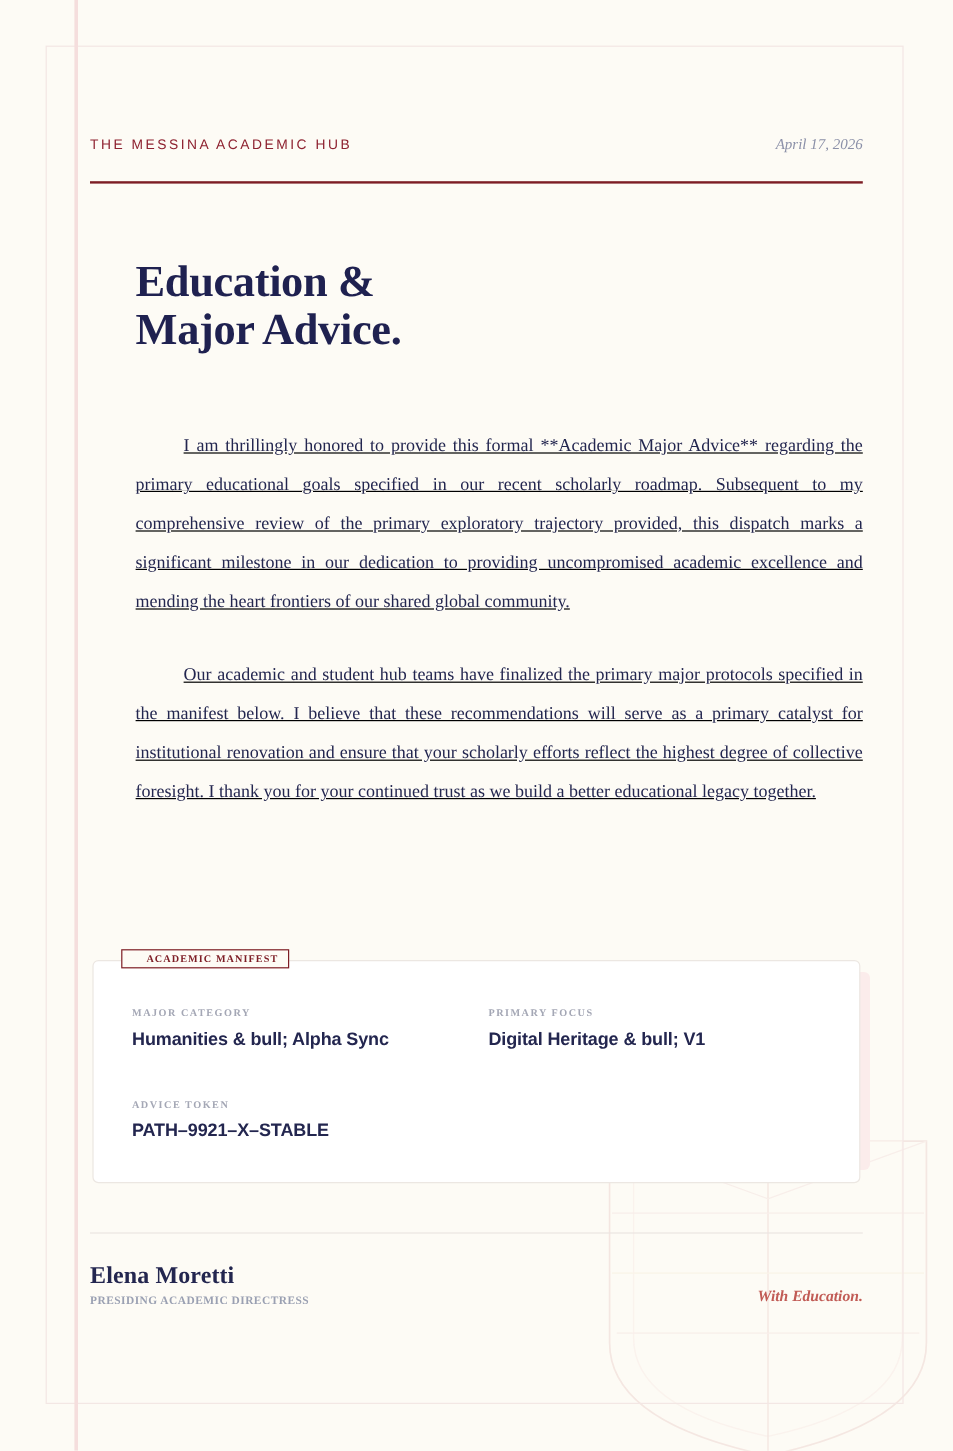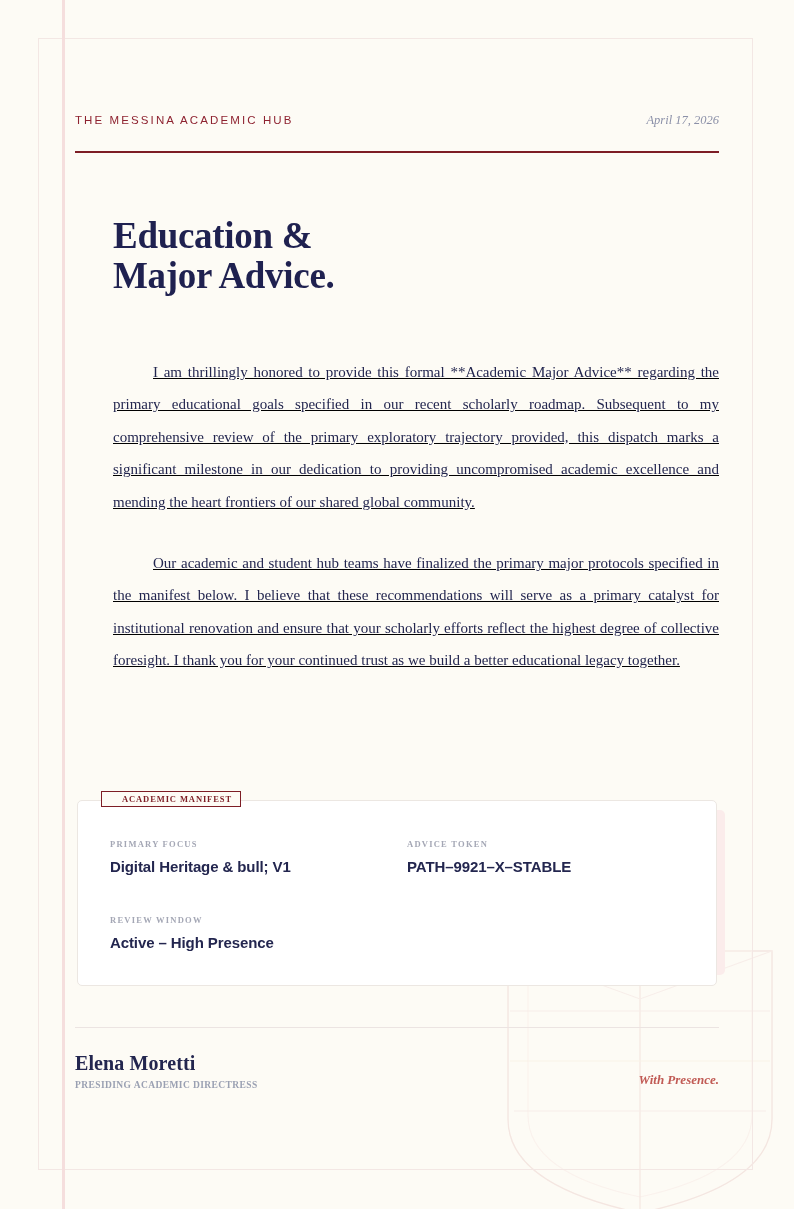--- a/index.html
+++ b/index.html
@@ -287,37 +287,37 @@
     <p>I am thrillingly honored to provide this formal **Academic Major Advice** regarding the primary educational goals specified in our recent scholarly roadmap. Subsequent to my comprehensive review of the primary exploratory trajectory provided, this dispatch marks a significant milestone in our dedication to providing uncompromised academic excellence and mending the heart frontiers of our shared global community.</p>
     <p>Our academic and student hub teams have finalized the primary major protocols specified in the manifest below. I believe that these recommendations will serve as a primary catalyst for institutional renovation and ensure that your scholarly efforts reflect the highest degree of collective foresight. I thank you for your continued trust as we build a better educational legacy together.</p>
   </div>
 
   <div class="manifest-wrap">
     <div class="manifest-shadow"></div>
     <div class="manifest-tab">ACADEMIC MANIFEST</div>
     <div class="manifest-card">
       <div class="manifest-grid">
         <div>
+          <div class="manifest-label">MAJOR CATEGORY</div>
+          <div class="manifest-value">Humanities &amp; bull; Alpha Sync</div>
+        </div>
+        <div>
           <div class="manifest-label">PRIMARY FOCUS</div>
           <div class="manifest-value">Digital Heritage &amp; bull; V1</div>
         </div>
         <div>
           <div class="manifest-label">ADVICE TOKEN</div>
           <div class="manifest-value">PATH–9921–X–STABLE</div>
         </div>
-        <div>
-          <div class="manifest-label">REVIEW WINDOW</div>
-          <div class="manifest-value">Active – High Presence</div>
-        </div>
       </div>
     </div>
   </div>
 
   <div class="footer-rule"></div>
   <div class="footer">
     <div>
       <div class="sig-name">Elena Moretti</div>
       <div class="sig-role">PRESIDING ACADEMIC DIRECTRESS</div>
     </div>
-    <div class="footer-motto">With Presence.</div>
+    <div class="footer-motto">With Education.</div>
   </div>
 
 </div>
 
 </body></html>

